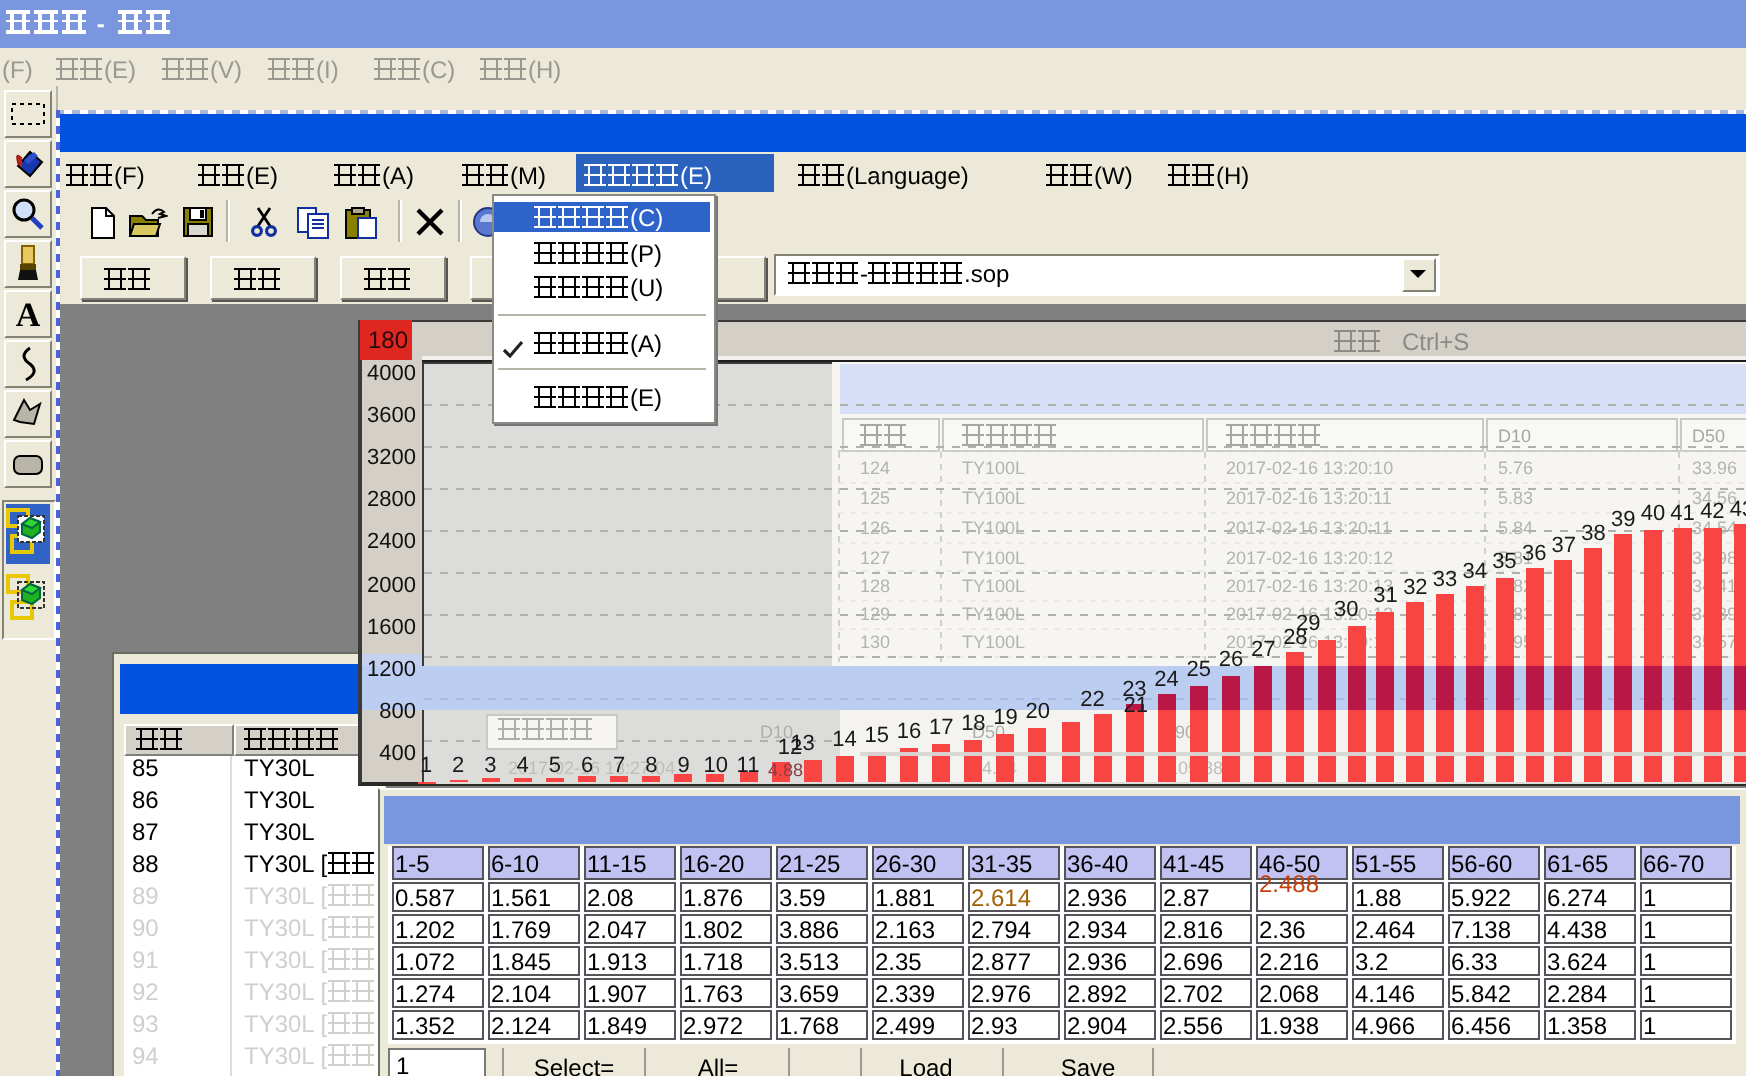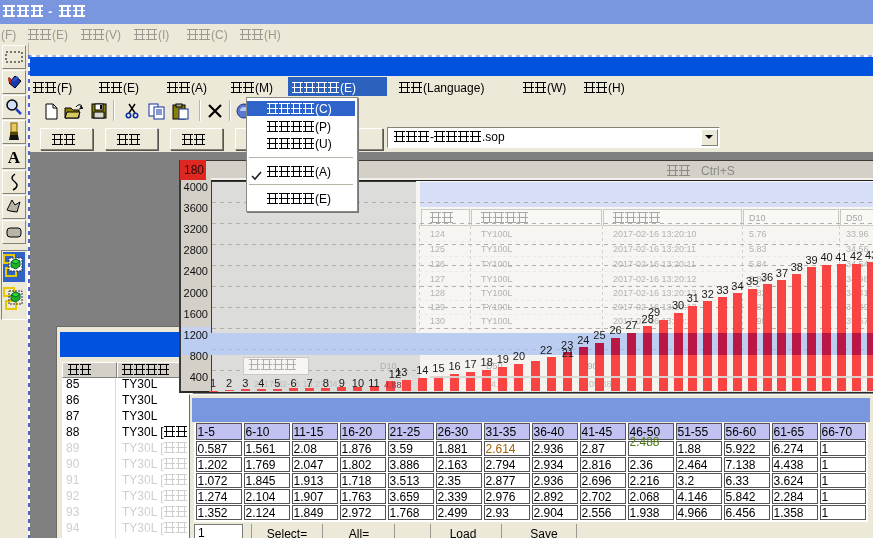--- a/index.html
+++ b/index.html
@@ -373,21 +373,21 @@
 <div class="t11" style="left:507.9px;top:350.0px;width:22px;text-align:center;color:#1a1a1a">20</div>
 <div class="t11" style="left:552px;top:347.0px;width:22px;text-align:right;color:#1a1a1a">21</div>
 <div class="t11" style="left:540.1px;top:343.5px;width:22px;text-align:left;color:#1a1a1a">22</div>
 <div class="t11" style="left:556.2px;top:338.5px;width:22px;text-align:center;color:#1a1a1a">23</div>
 <div class="t11" style="left:572.3px;top:333.5px;width:22px;text-align:center;color:#1a1a1a">24</div>
 <div class="t11" style="left:588.4px;top:329.0px;width:22px;text-align:center;color:#1a1a1a">25</div>
 <div class="t11" style="left:604.5px;top:324.0px;width:22px;text-align:center;color:#1a1a1a">26</div>
 <div class="t11" style="left:620.6px;top:319.0px;width:22px;text-align:center;color:#1a1a1a">27</div>
 <div class="t11" style="left:636.7px;top:312.5px;width:22px;text-align:center;color:#1a1a1a">28</div>
 <div class="t11" style="left:648px;top:306.0px;width:22px;text-align:left;color:#1a1a1a">29</div>
-<div class="t11" style="left:667.0px;top:299.0px;width:22px;text-align:center;color:#1a1a1a">30</div>
+<div class="t11" style="left:667.0px;top:299.0px;width:22px;color:#1a1a1a">30</div>
 <div class="t11" style="left:681.8px;top:292.0px;width:22px;text-align:center;color:#1a1a1a">31</div>
 <div class="t11" style="left:696.7px;top:287.5px;width:22px;text-align:center;color:#1a1a1a">32</div>
 <div class="t11" style="left:711.5px;top:283.5px;width:22px;text-align:center;color:#1a1a1a">33</div>
 <div class="t11" style="left:726.4px;top:279.5px;width:22px;text-align:center;color:#1a1a1a">34</div>
 <div class="t11" style="left:741.2px;top:275.0px;width:22px;text-align:center;color:#1a1a1a">35</div>
 <div class="t11" style="left:756.1px;top:270.5px;width:22px;text-align:center;color:#1a1a1a">36</div>
 <div class="t11" style="left:770.9px;top:266.5px;width:22px;text-align:center;color:#1a1a1a">37</div>
 <div class="t11" style="left:785.8px;top:260.5px;width:22px;text-align:center;color:#1a1a1a">38</div>
 <div class="t11" style="left:800.6px;top:253.5px;width:22px;text-align:center;color:#1a1a1a">39</div>
 <div class="t11" style="left:815.5px;top:251.0px;width:22px;text-align:center;color:#1a1a1a">40</div>
@@ -438,21 +438,21 @@
 <div class="t" style="left:389.5px;top:442px;color:#000">3.59</div>
 <div class="a" style="left:435.5px;top:441px;width:44px;height:13px;background:#fff;border:1px solid #54545a"></div>
 <div class="t" style="left:437.5px;top:442px;color:#000">1.881</div>
 <div class="a" style="left:483.5px;top:441px;width:44px;height:13px;background:#fff;border:1px solid #54545a"></div>
 <div class="t" style="left:485.5px;top:442px;color:#a16207">2.614</div>
 <div class="a" style="left:531.5px;top:441px;width:44px;height:13px;background:#fff;border:1px solid #54545a"></div>
 <div class="t" style="left:533.5px;top:442px;color:#000">2.936</div>
 <div class="a" style="left:579.5px;top:441px;width:44px;height:13px;background:#fff;border:1px solid #54545a"></div>
 <div class="t" style="left:581.5px;top:442px;color:#000">2.87</div>
 <div class="a" style="left:627.5px;top:441px;width:44px;height:13px;background:#fff;border:1px solid #54545a"></div>
-<div class="t" style="left:629.5px;top:435px;color:#4d7c0f">2.488</div>
+<div class="t" style="left:629.5px;top:435px;color:#c2410c">2.488</div>
 <div class="a" style="left:675.5px;top:441px;width:44px;height:13px;background:#fff;border:1px solid #54545a"></div>
 <div class="t" style="left:677.5px;top:442px;color:#000">1.88</div>
 <div class="a" style="left:723.5px;top:441px;width:44px;height:13px;background:#fff;border:1px solid #54545a"></div>
 <div class="t" style="left:725.5px;top:442px;color:#000">5.922</div>
 <div class="a" style="left:771.5px;top:441px;width:44px;height:13px;background:#fff;border:1px solid #54545a"></div>
 <div class="t" style="left:773.5px;top:442px;color:#000">6.274</div>
 <div class="a" style="left:819.5px;top:441px;width:44px;height:13px;background:#fff;border:1px solid #54545a"></div>
 <div class="t" style="left:821.5px;top:442px;color:#000">1</div>
 <div class="a" style="left:195.5px;top:457px;width:44px;height:13px;background:#fff;border:1px solid #54545a"></div>
 <div class="t" style="left:197.5px;top:458px;color:#000">1.202</div>

